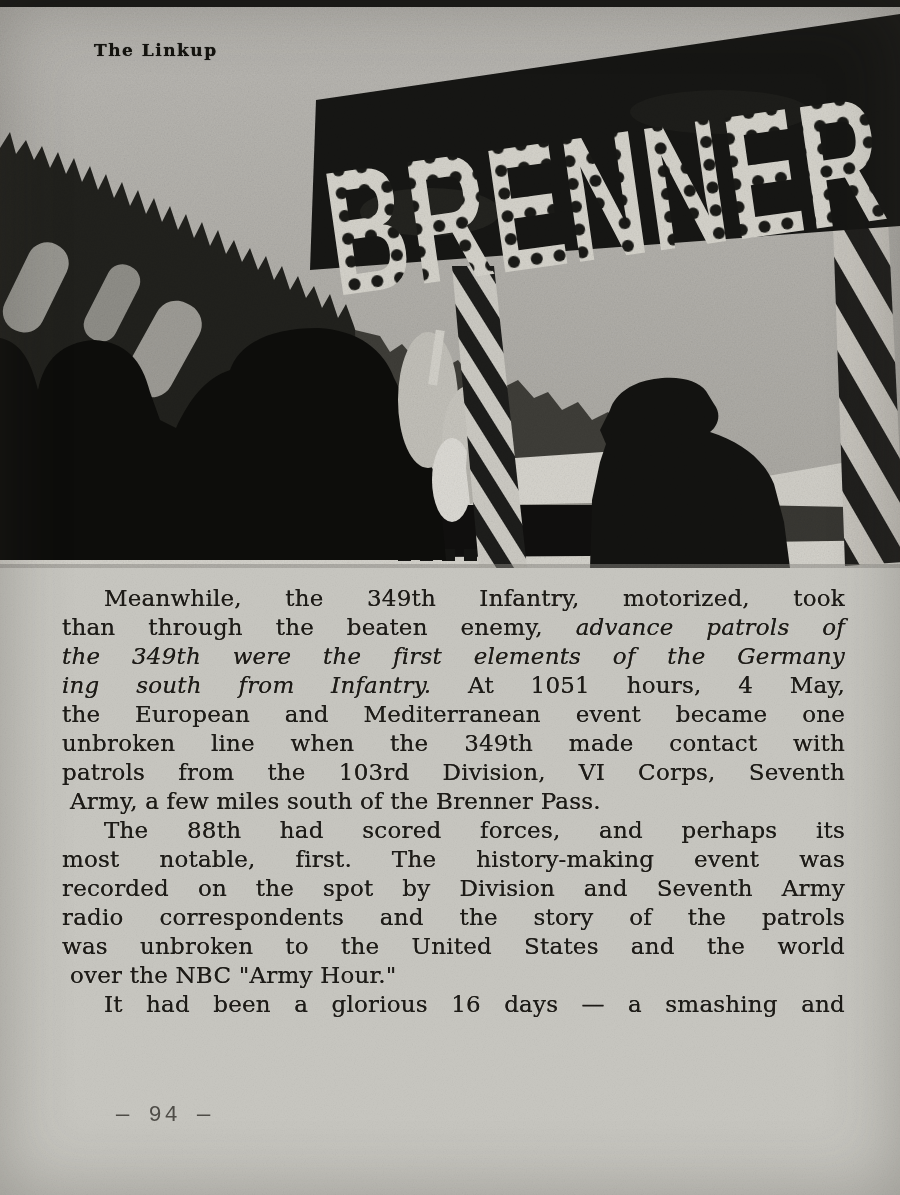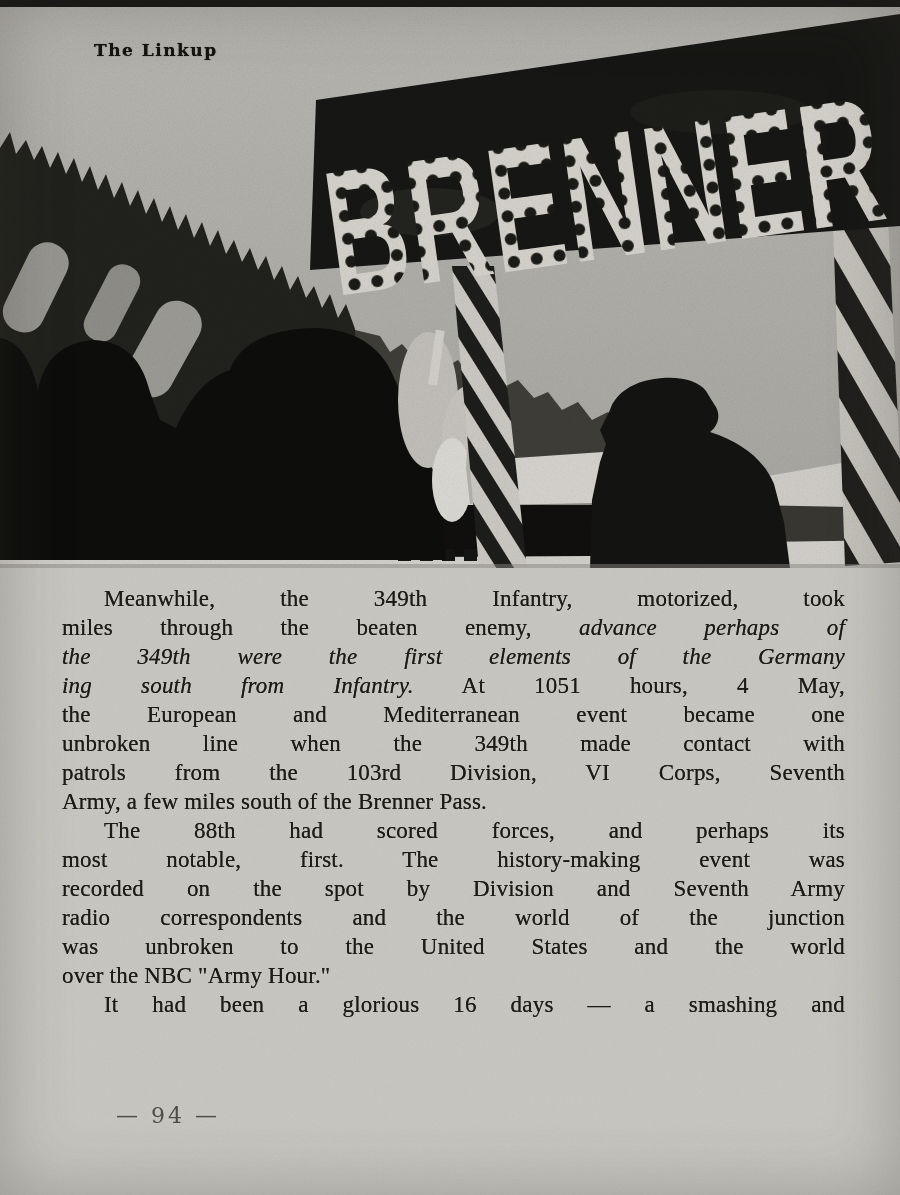--- a/index.html
+++ b/index.html
@@ -17,28 +17,27 @@
   }
   .body-text {
     position:absolute; left:62px; top:584px; width:783px;
     color:#1d1b17; font-size:23px;
     text-shadow:0 0 0.6px rgba(30,28,24,.85);
   }
   .line {
     line-height:29px; height:29px;
     text-align:justify; text-align-last:justify;
     letter-spacing:0.2px;
-    font-family:Liberation Serif, serif;
   }
-  .line.nojust { text-align-last:left; }
+  .line.nojust { text-align-last:left;margin-left:8px; }
   .line.indent { text-indent:42px; }
   .it { font-style:italic; }
   .page-number {
     position:absolute; left:116px; top:1103px;
-    font-size:22px; letter-spacing:3px; color:#3a3833; opacity:.85;
+    font-size:22px; letter-spacing:3px; color:#3a3833; opacity:.85;font-family:Liberation Mono, monospace;
   }
   .watermark {
     position:absolute; left:6px; top:1230px;
     font-family:"Liberation Sans", sans-serif;
     font-size:14px; letter-spacing:1px; color:#d6d5d0;
   }
   .grain, .edge { position:absolute; inset:0; pointer-events:none; }
   .edge { box-shadow: inset 0 0 70px rgba(55,53,47,.30); }
 </style>
 </head>
@@ -134,31 +133,31 @@
       <rect x="0" y="564" width="900" height="4" fill="#8b8983" opacity="0.5"></rect>
 
       <rect width="900" height="568" filter="url(#grainf)" opacity="0.45" style="mix-blend-mode:multiply"></rect>
     </svg>
 
     <div class="linkup">The Linkup</div>
   </div>
 
   <div class="body-text">
       <div class="line indent"><span>Meanwhile, the 349th Infantry, motorized, took</span></div>
-      <div class="line"><span>miles through the beaten enemy, </span><span class="it">advance perhaps of</span></div>
+      <div class="line"><span>than through the beaten enemy, </span><span class="it">advance patrols of</span></div>
       <div class="line"><span class="it">the 349th were the first elements of the Germany</span></div>
       <div class="line"><span class="it">ing south from Infantry.</span><span>  At 1051 hours, 4 May,</span></div>
       <div class="line"><span>the European and Mediterranean event became one</span></div>
       <div class="line"><span>unbroken line when the 349th made contact with</span></div>
       <div class="line"><span>patrols from the 103rd Division, VI Corps, Seventh</span></div>
       <div class="line nojust"><span>Army, a few miles south of the Brenner Pass.</span></div>
       <div class="line indent"><span>The 88th had scored forces, and perhaps its</span></div>
       <div class="line"><span>most notable, first.  The history-making event was</span></div>
       <div class="line"><span>recorded on the spot by Division and Seventh Army</span></div>
-      <div class="line"><span>radio correspondents and the world of the junction</span></div>
+      <div class="line"><span>radio correspondents and the story of the patrols</span></div>
       <div class="line"><span>was unbroken to the United States and the world</span></div>
       <div class="line nojust"><span>over the NBC "Army Hour."</span></div>
       <div class="line indent"><span>It had been a glorious 16 days — a smashing and</span></div>
     </div>
 
   <div class="page-number">— 94 —</div>
   <div class="watermark">www.MtMestas.com</div>
 
   <svg class="grain" width="900" height="1195">
     <defs>

